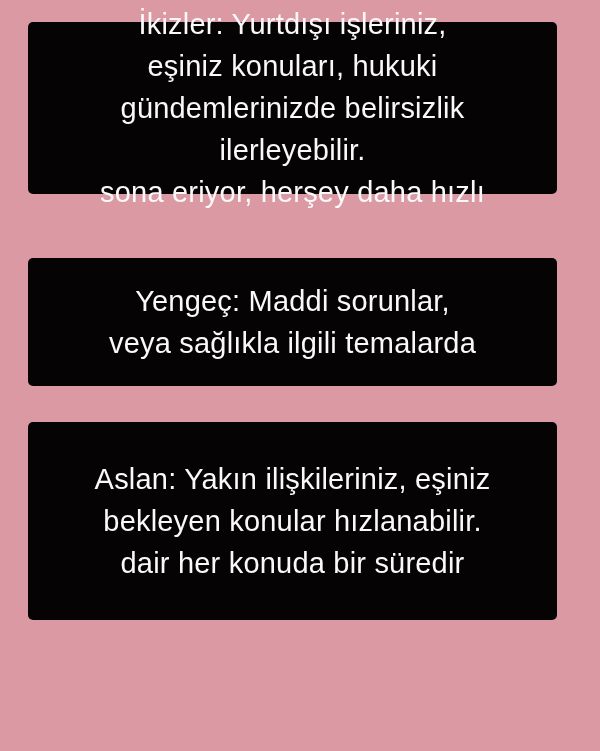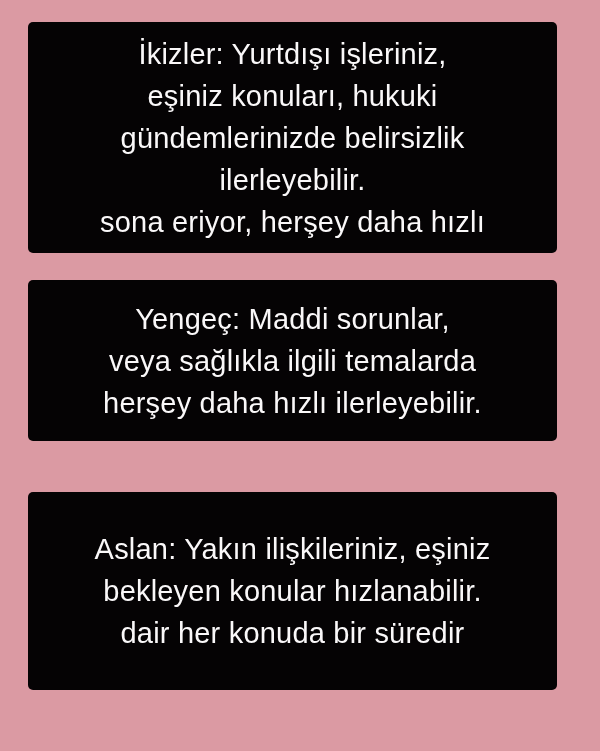--- a/index.html
+++ b/index.html
@@ -19,23 +19,23 @@
     width: 529px;
     background: #050304;
     border-radius: 5px;
     color: #faf8f9;
     display: flex;
     flex-direction: column;
     align-items: center;
     justify-content: center;
     text-align: center;
   }
-  .card-1 { margin-top: 22px; height: 231px; }
-  .card-2 { margin-top: 27px; height: 161px; align-items: center; }
-  .card-3 { margin-top: 51px; height: 198px; }
+  .card-1 { margin-top: 22px; height: 172px; }
+  .card-2 { margin-top: 64px; height: 128px; align-items: center; }
+  .card-3 { margin-top: 36px; height: 198px; }
   .line {
     font-size: 29px;
     line-height: 42px;
     font-weight: 400;
     letter-spacing: 0.2px;
     white-space: nowrap;
   }
 </style>
 </head>
 <body>
@@ -46,21 +46,20 @@
     <div class="line">İkizler: Yurtdışı işleriniz,</div>
     <div class="line">eşiniz konuları, hukuki</div>
     <div class="line">gündemlerinizde belirsizlik</div>
     <div class="line">ilerleyebilir.</div>
     <div class="line">sona eriyor, herşey daha hızlı</div>
   </div>
 
   <div class="card card-2">
     <div class="line">Yengeç: Maddi sorunlar,</div>
     <div class="line">veya sağlıkla ilgili temalarda</div>
-    <div class="line">herşey daha hızlı ilerleyebilir.</div>
   </div>
 
   <div class="card card-3">
     <div class="line">Aslan: Yakın ilişkileriniz, eşiniz</div>
     <div class="line">bekleyen konular hızlanabilir.</div>
     <div class="line">dair her konuda bir süredir</div>
   </div>
 
 </div>
 

